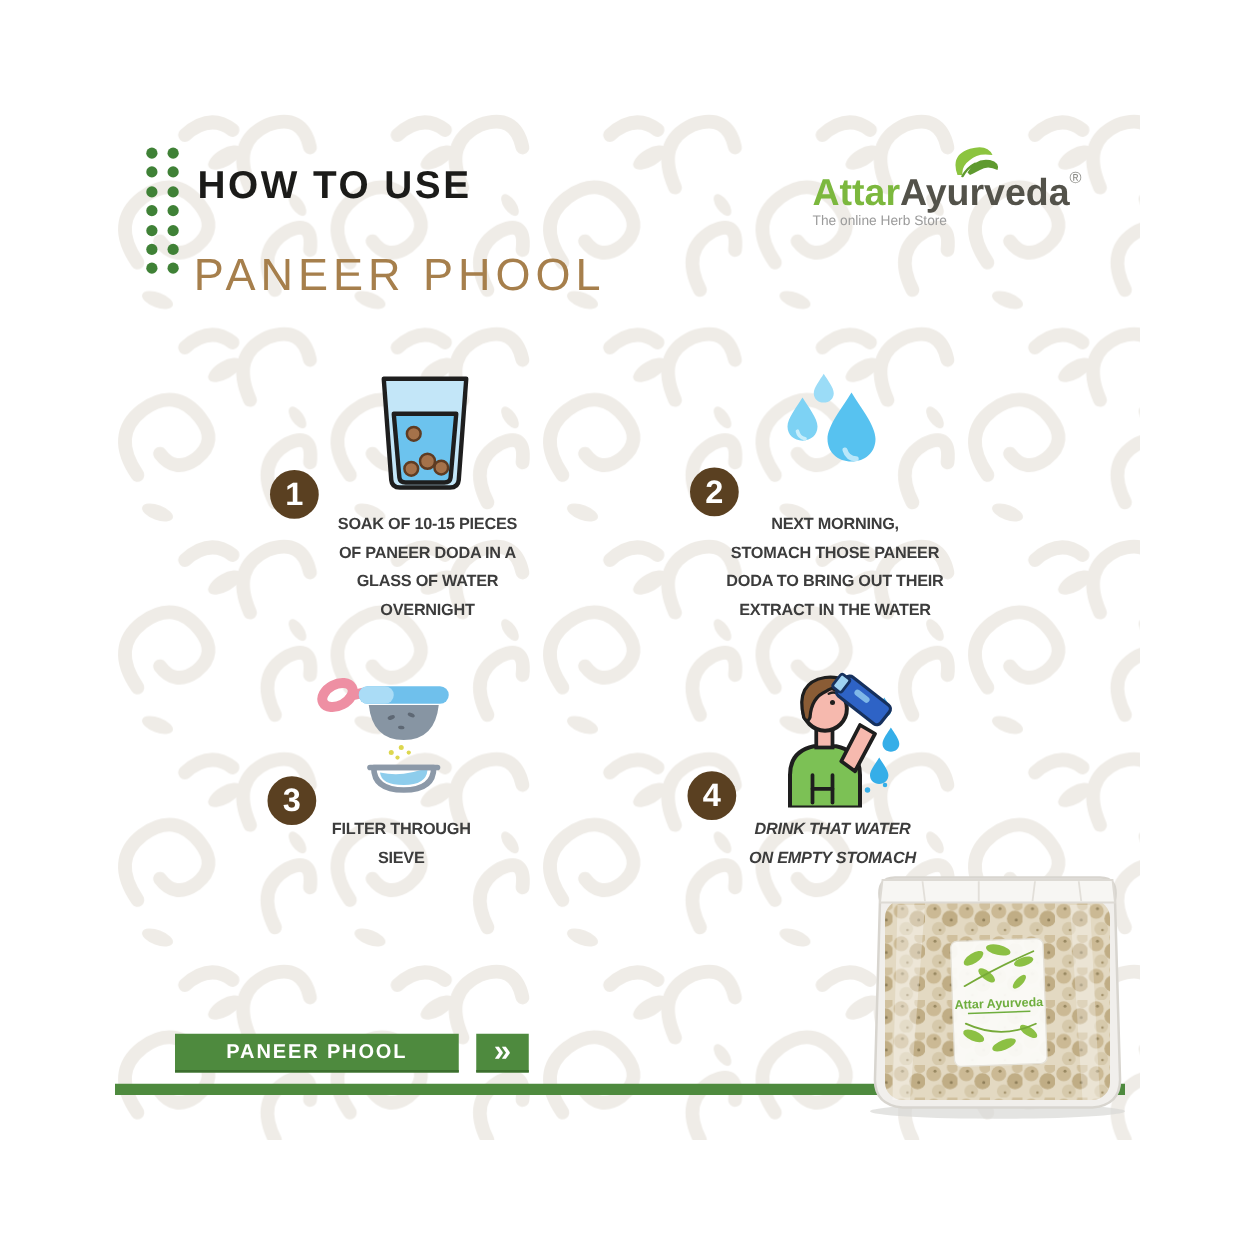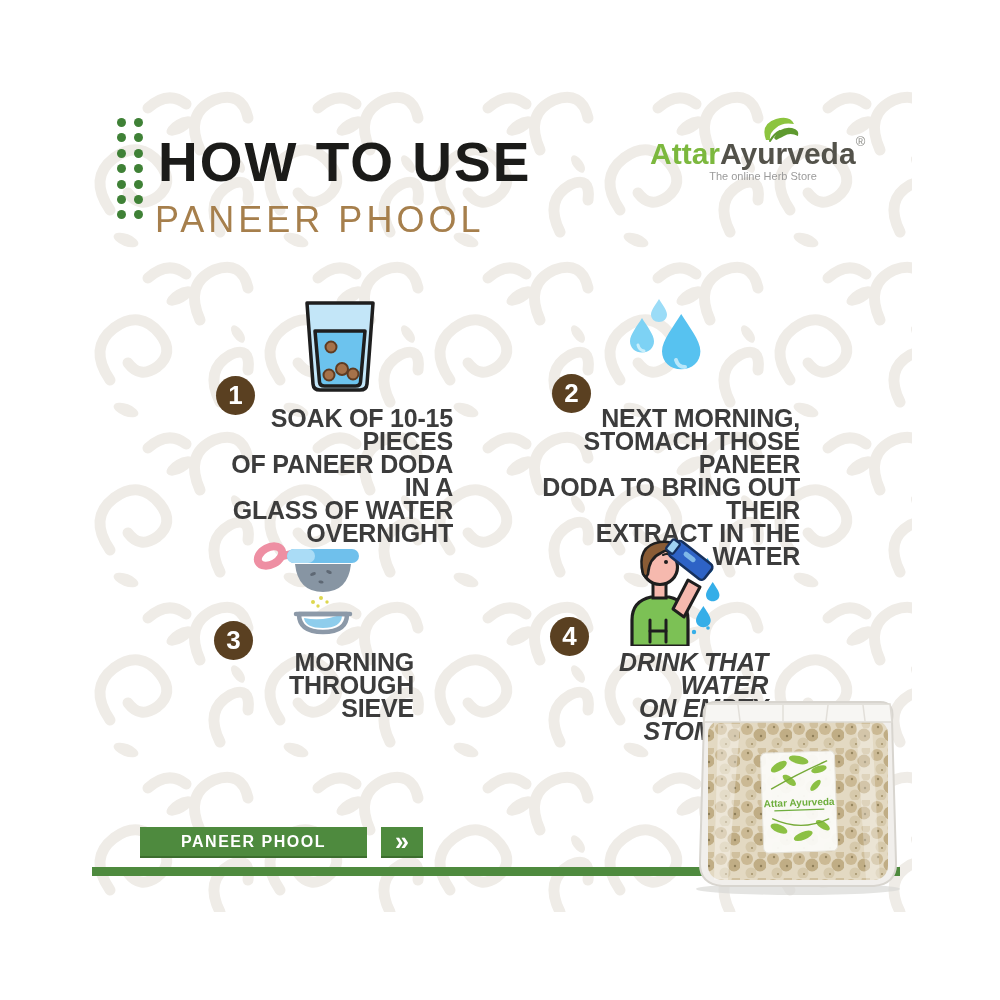--- a/index.html
+++ b/index.html
@@ -7,40 +7,40 @@
   .canvas { position:relative; width:1000px; height:1000px; background:#ffffff; overflow:hidden; }
 
   .bg-pattern { position:absolute; left:88px; top:88px; width:824px; height:824px; z-index:0; }
 
   
   .dot-grid { position:absolute; left:117px; top:118px; width:26px; height:101px;
               display:grid; grid-template-columns:repeat(2,9px); grid-auto-rows:9px;
               column-gap:8px; row-gap:6.4px; z-index:2; }
   .dot { width:9px; height:9px; border-radius:50%; background:#3f8136; }
 
-  .title { position:absolute; left:158px; top:130px; font-size:55px; font-weight:800;
+  .title { position:absolute; left:158px; top:130px; font-size:31px; font-weight:800;
            letter-spacing:2px; color:#1b1b19; z-index:2; }
   .subtitle { position:absolute; left:155px; top:199px; font-size:36px; font-weight:400;
               letter-spacing:4px; color:#a67f4c; z-index:2; }
 
   
   .logo { position:absolute; left:650px; top:134px; width:242px; z-index:2; }
   .logo-line { position:relative; font-size:30px; font-weight:700; white-space:nowrap; }
   .logo-attar { color:#7cb83e; }
   .logo-ayurveda { color:#53524a; }
   .logo-reg { font-size:13px; color:#8a8a85; vertical-align:18px; font-weight:400; }
   .logo-leaves { position:absolute; left:96px; top:-18px; width:58px; height:26px; }
-  .logo-tagline { font-size:11px; color:#9b9b9b; text-align:center; padding-right:16px; margin-top:-1px; }
+  .logo-tagline { font-size:11px; color:#9b9b9b; text-align:left; padding-right:16px; margin-top:-1px; }
 
   
   .badge { position:absolute; width:39px; height:39px; border-radius:50%; background:#5a4021;
            color:#ffffff; font-size:26px; font-weight:700; display:flex; align-items:center;
            justify-content:center; z-index:3; }
-  .step-text { position:absolute; color:#3c3c3c; font-weight:700; font-size:25px;
-               line-height:23px; text-align:right; white-space:pre-line; z-index:2;
+  .step-text { position:absolute; color:#3c3c3c; font-weight:700; font-size:13px;
+               line-height:23px; text-align:center; white-space:pre-line; z-index:2;
                letter-spacing:-0.2px; }
   .step-icon { position:absolute; z-index:2; }
 
   #badge1 { left:216px; top:376px; }
   #badge2 { left:552px; top:374px; }
   #badge3 { left:214px; top:621px; }
   #badge4 { left:550px; top:617px; }
 
   #text1 { left:231px; top:407px; width:222px; }
   #text2 { left:536px; top:407px; width:264px; }
@@ -166,21 +166,21 @@
       <circle cx="60" cy="66" r="2"></circle>
         <circle cx="68" cy="62" r="2"></circle>
       <circle cx="65" cy="70" r="1.7"></circle>
         <circle cx="74" cy="66" r="1.7"></circle>
     </g>
     <path d="M46 78 Q46 96 70 96 Q94 96 94 78 Z" fill="#ffffff" stroke="#8c99a8" stroke-width="4.5" stroke-linejoin="round"></path>
     <path d="M51 82 Q52 92 70 92 Q88 92 89 80 L89 78 Q70 86 51 82 Z" fill="#8ecdec"></path>
     <line x1="43" y1="78" x2="97" y2="78" stroke="#8c99a8" stroke-width="4.5" stroke-linecap="round"></line>
   </svg>
   <div id="badge3" class="badge">3</div>
-  <div id="text3" class="step-text">MORNING THROUGH
+  <div id="text3" class="step-text">FILTER THROUGH
 SIEVE</div>
 
   <svg id="icon4" class="step-icon" width="112" height="112" viewBox="0 0 112 112" xmlns="http://www.w3.org/2000/svg">
     <g fill="#35aee8">
       <path transform="translate(86,24) scale(0.34)" d="M16 0 C22 10 32 22 32 31 C32 40 25 46 16 46 C7 46 0 40 0 31 C0 22 10 10 16 0 Z"></path>
       <path transform="translate(90,48) scale(0.42)" d="M16 0 C22 10 32 22 32 31 C32 40 25 46 16 46 C7 46 0 40 0 31 C0 22 10 10 16 0 Z"></path>
       <path transform="translate(80,72) scale(0.46)" d="M16 0 C22 10 32 22 32 31 C32 40 25 46 16 46 C7 46 0 40 0 31 C0 22 10 10 16 0 Z"></path>
       <circle cx="78" cy="98" r="2.2"></circle>
         <circle cx="92" cy="94" r="1.8"></circle>
     </g>

